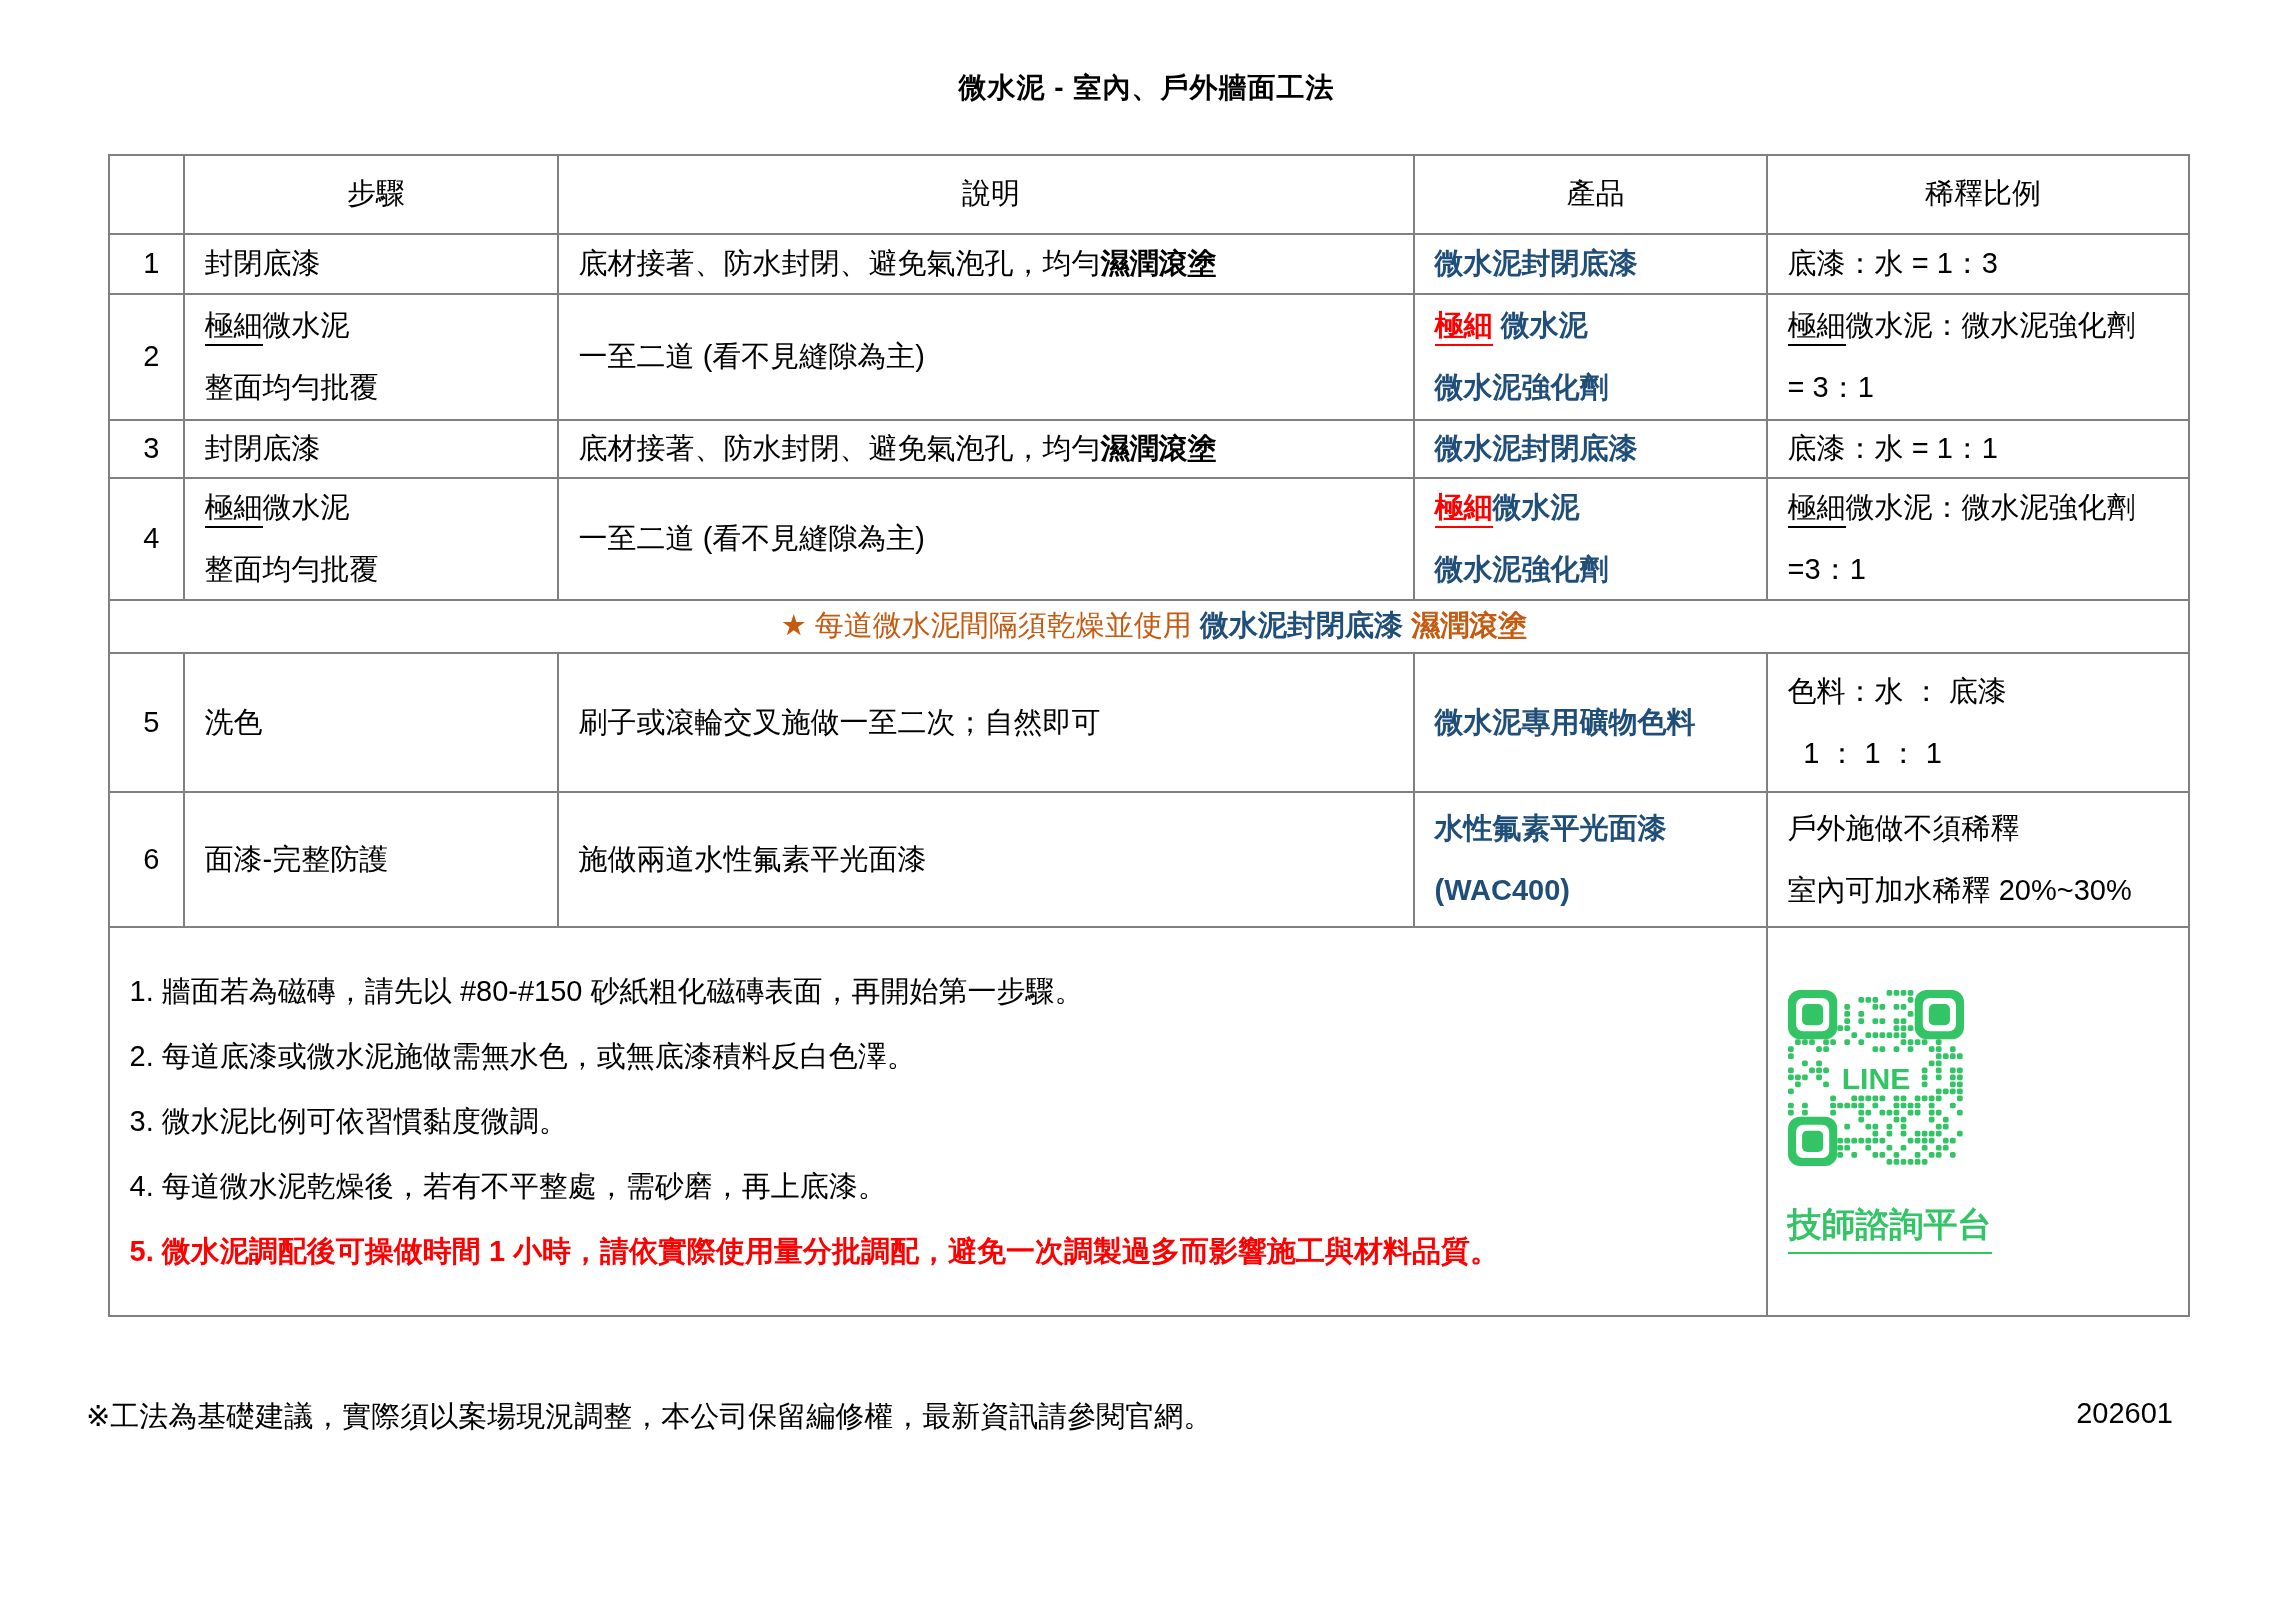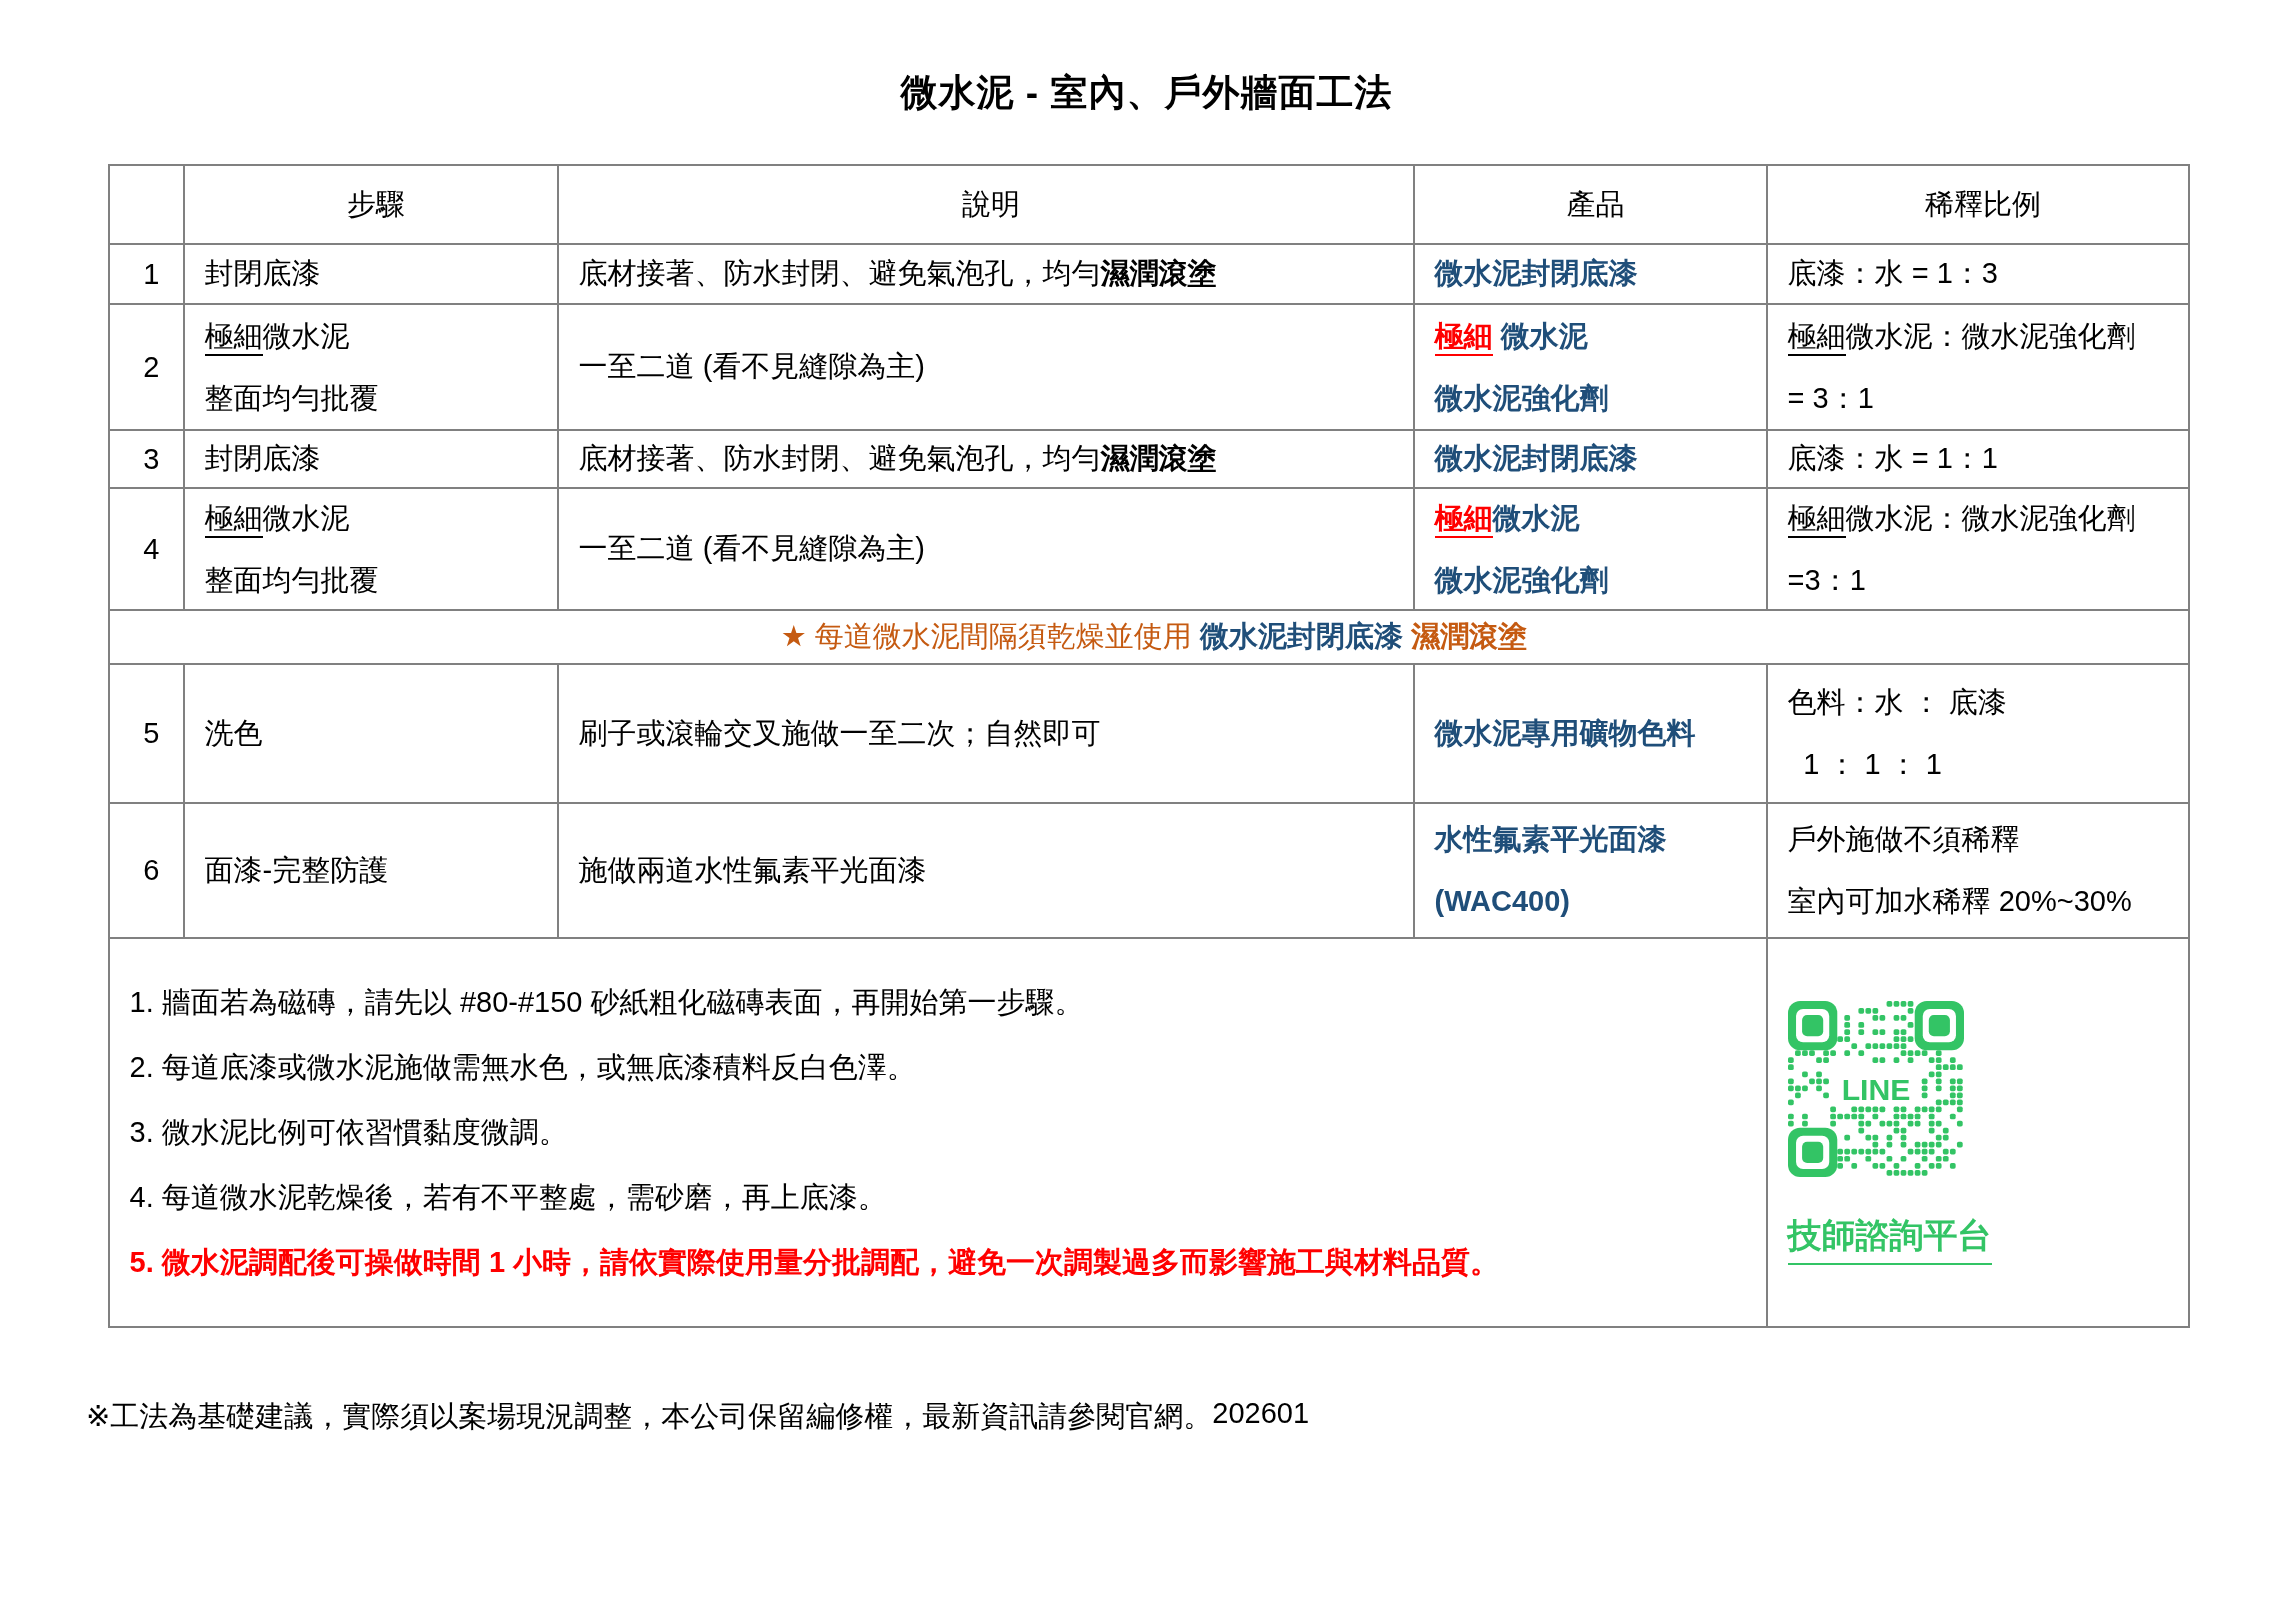--- a/index.html
+++ b/index.html
@@ -2,21 +2,21 @@
 <html style="--blue: #1F4E79; --red: #FF0000; --orange: #C55A11; --green: #33C465; --border: #808080;"><head>
 <meta charset="utf-8">
 <style>
   html,body{margin:0;padding:0;background:#ffffff;}
   .page{
     width:2293px;height:1622px;position:relative;background:#ffffff;
     font-family:"Liberation Sans","DejaVu Sans",sans-serif;color:#000;
     box-sizing:border-box;padding-top:71px;
   }
   .title{
-    text-align:center;font-size:37px;font-weight:bold;line-height:1.2;
+    text-align:center;font-size:28px;font-weight:bold;line-height:1.2;
     margin:0 0 49px 0;letter-spacing:1px;
   }
   table.proc{
     border-collapse:collapse;table-layout:fixed;
     margin-left:108px;width:2081px;
     border:2.9px solid var(--border,#808080);
     font-size:29px;
   }
   table.proc td{
     border:2px solid var(--border,#808080);
@@ -42,22 +42,22 @@
   .note{line-height:65px;white-space:nowrap;}
   td.qr-cell{text-align:left;padding:0;vertical-align:middle;}
   .qr-box{display:inline-block;}
   .qr-link{
     display:inline-block;margin-top:29px;font-size:34px;font-weight:bold;
     color:var(--green,#33C465);border-bottom:2.9px solid var(--green,#33C465);
     padding-bottom:3.9px;cursor:pointer;
   }
   .indent{padding-left:15.7px;}
   .footer{
-    position:absolute;left:86px;right:102px;top:1397px;
-    display:flex;font-size:29px;
+    position:absolute;left:86px;right:120px;top:1397px;
+    display:flex;justify-content:space-between;font-size:29px;
   }
 </style>
 </head>
 <body>
 
 <div class="page">
 
   <div class="title">微水泥 - 室內、戶外牆面工法</div>
 
   <table class="proc">

